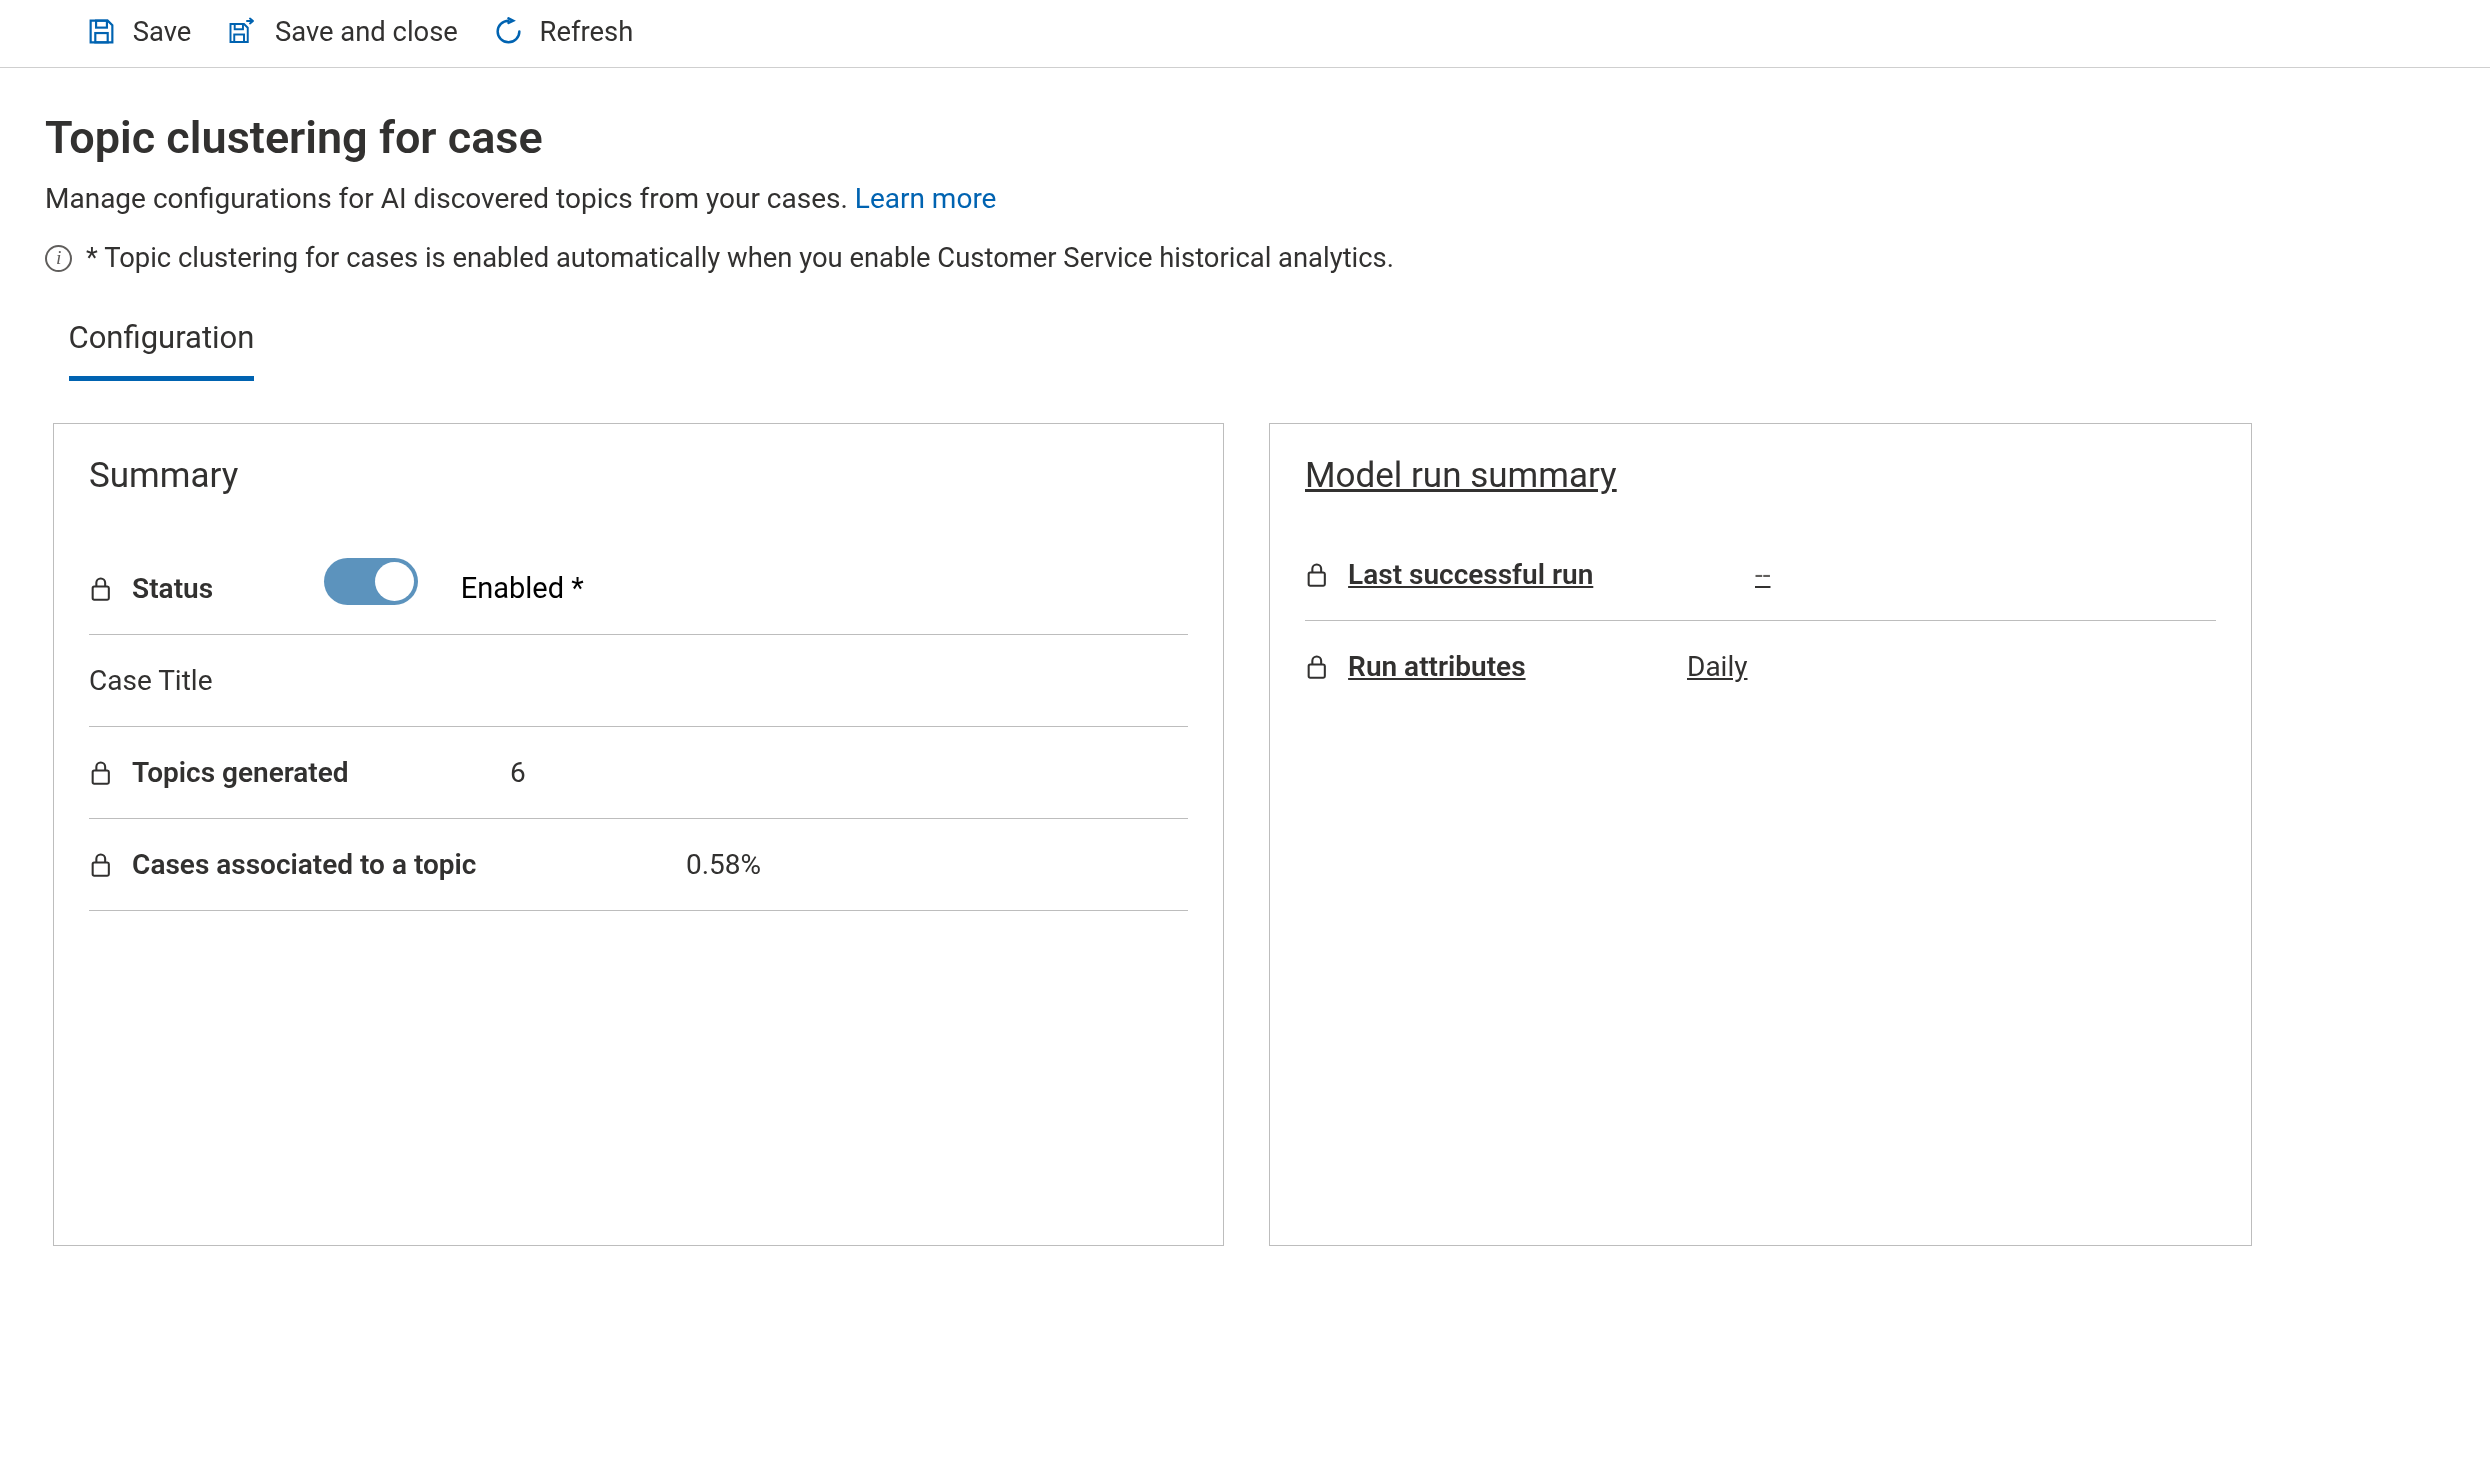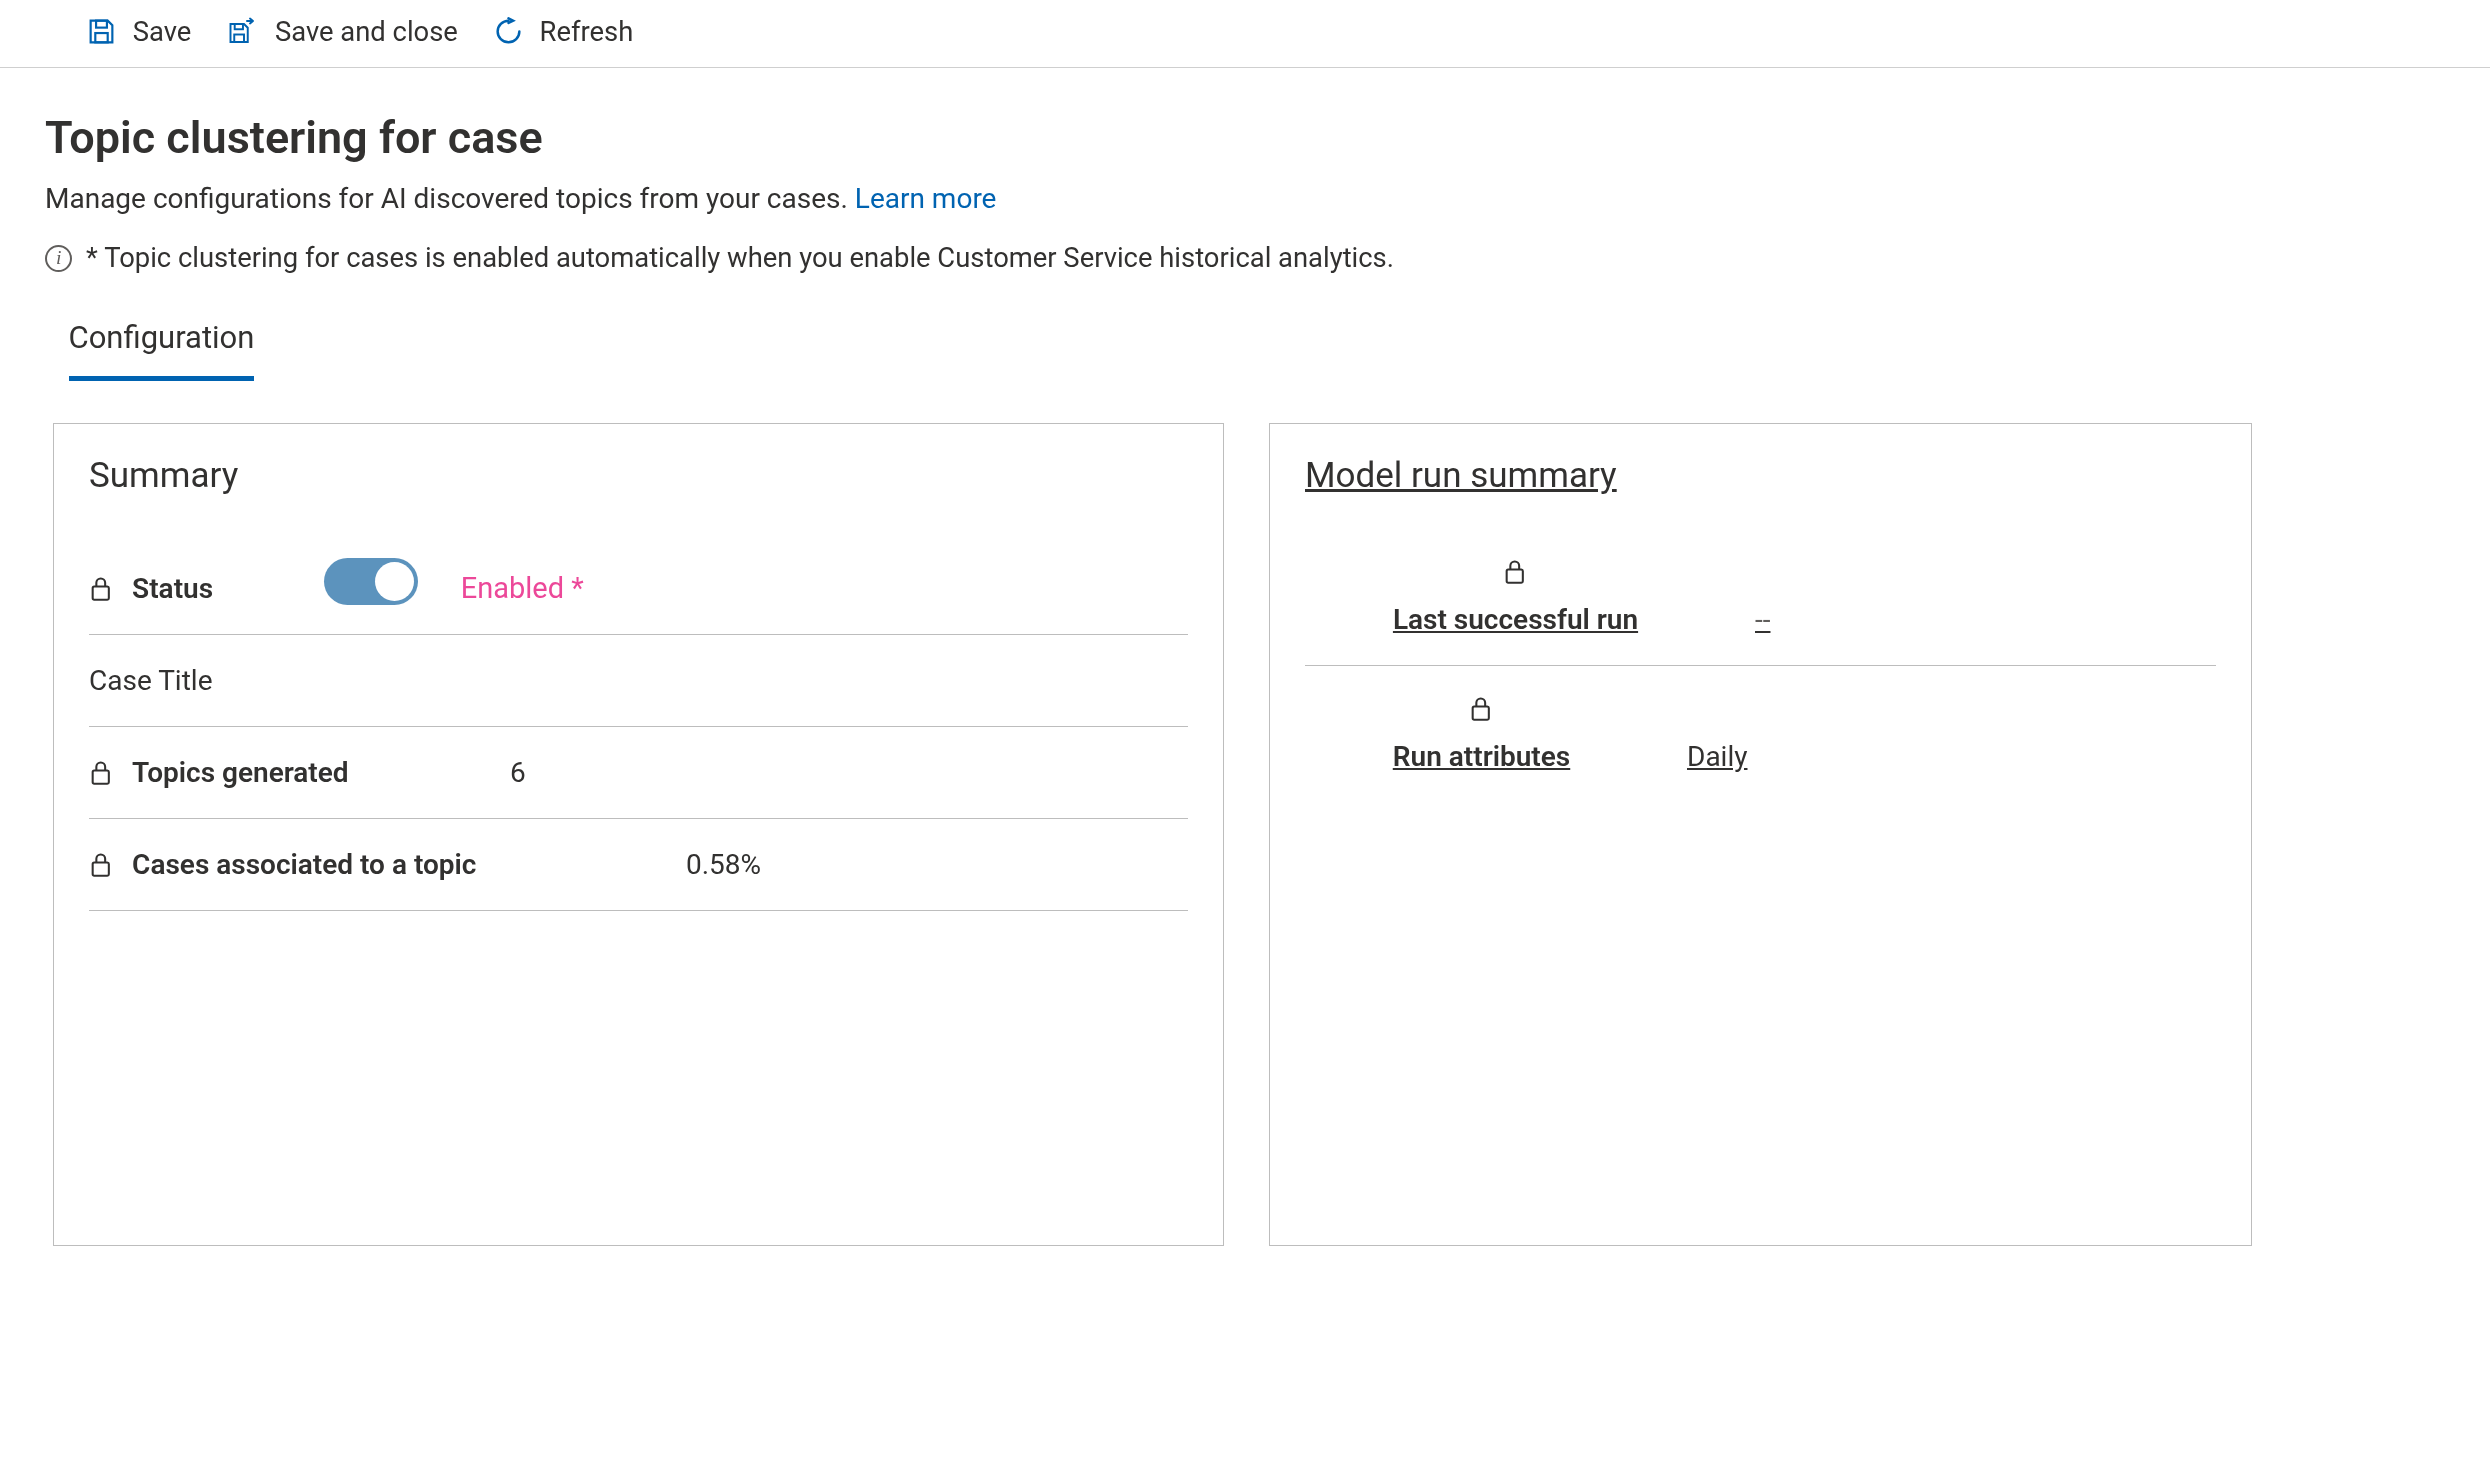--- a/index.html
+++ b/index.html
@@ -133,21 +133,21 @@
   .status-row .row-label { width: 137px; }
   .row-value {
     font-size: 28px;
     font-weight: 400;
     color: #323130;
   }
   .row-value.muted { color: #605e5c; }
   
   .left .row .labelcol { display:flex; align-items:center; gap: 17.6px; width: 461px; }
   .labelcol { display:flex; align-items:center; gap: 17.6px; }
-  .right .row .labelcol-r { display:flex; align-items:center; gap: 17.6px; width: 372px; flex-direction: column; }
+  .right .row .labelcol-r { display:flex; align-items:center; gap: 17.6px; width: 372px; }
   .row.last { border-bottom: 1px solid #bdbdbd; }
   .row.noborder { border-bottom: none; }
 
   
   .toggle {
     position: relative;
     width: 94px;
     height: 47px;
     border-radius: 47px;
     background: #5c93bd; 
@@ -158,21 +158,21 @@
   .toggle .knob {
     position: absolute;
     right: 3.9px;
     top: 3.9px;
     width: 39px; height: 39px;
     border-radius: 50%;
     background: #ffffff;
   }
   .toggle-label {
     font-size: 29px;
-    color: #ec4899;
+    color: #000000;
     margin-left: 13.7px;
   }
 
   
   svg { display: block; }
 
 </style>
 </head>
 <body>
 

